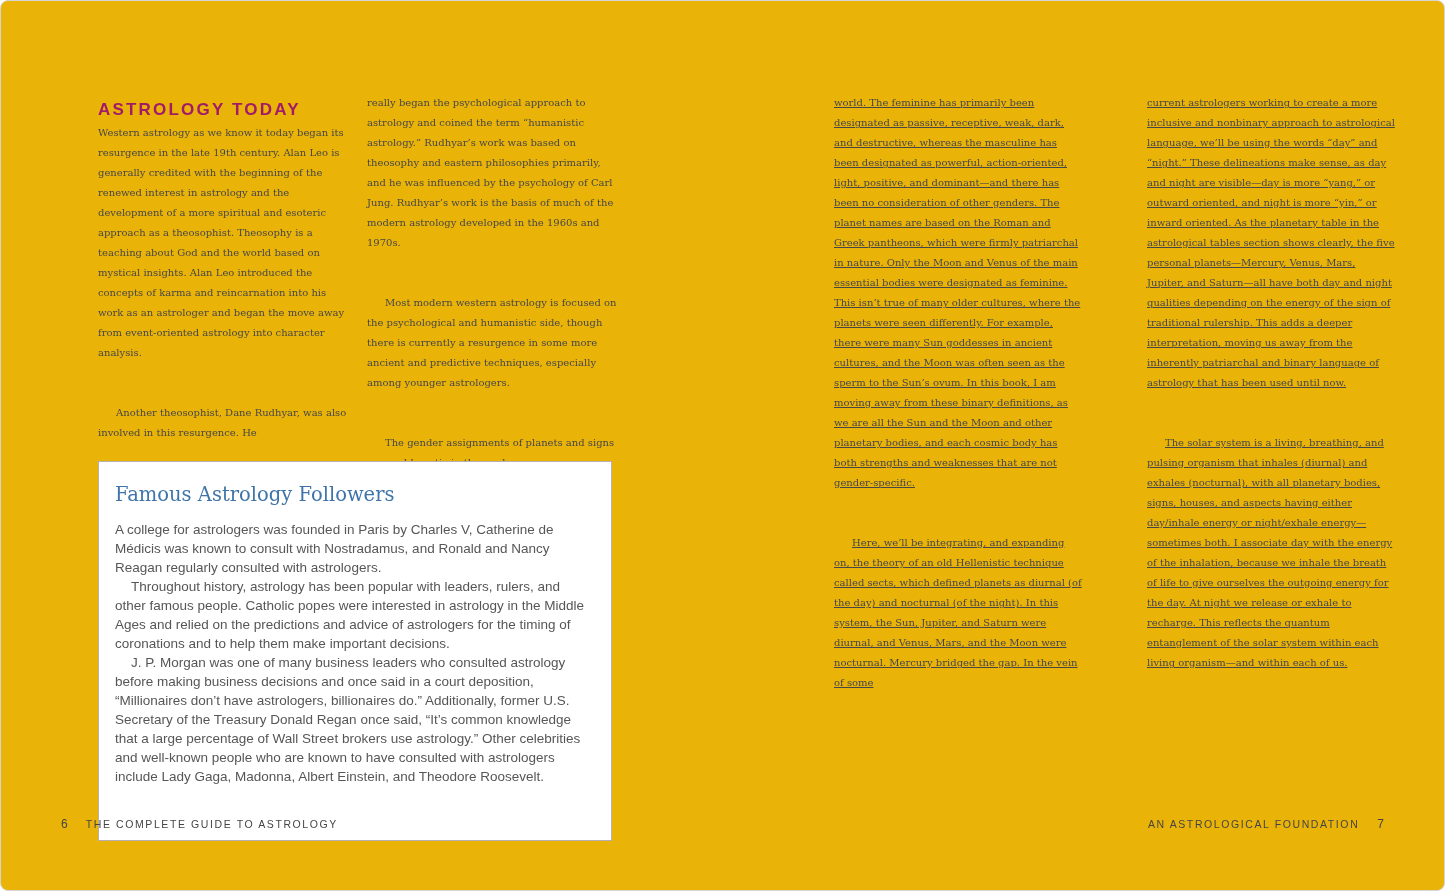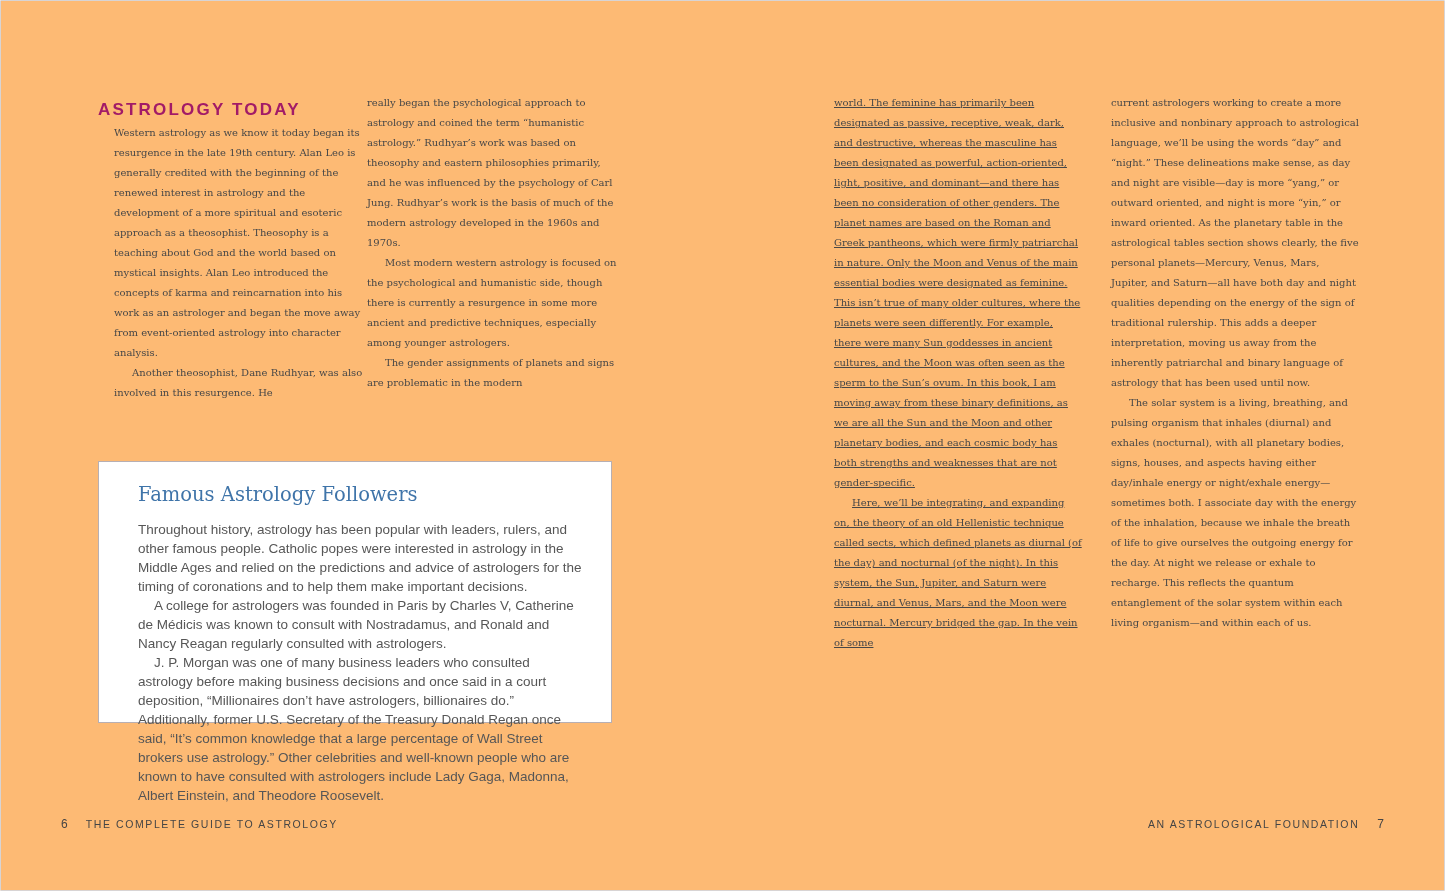--- a/index.html
+++ b/index.html
@@ -1,42 +1,42 @@
 <!DOCTYPE html>
 <html><head>
 <meta charset="utf-8">
 <style>
   html,body{margin:0;padding:0;background:#ffffff;}
   #canvas{
-    position:relative;width:1445px;height:891px;background:#fdba74;
-    border:1px solid #d8d4d4;border-radius:1px;box-sizing:border-box;
+    position:relative;width:1445px;height:891px;background:#eab308;
+    border:1px solid #d8d4d4;border-radius:8px;box-sizing:border-box;
     overflow:hidden;
     font-family:"DejaVu Serif", serif;
   }
   .page-heading{
     position:absolute;left:97px;top:88px;
     font-family:"Liberation Sans", sans-serif;
     font-weight:700;font-size:17px;letter-spacing:2.2px;
     color:#a21b67;
   }
   .col{
     position:absolute;
     font-size:10px;line-height:20px;color:#474747;
     text-align:left;
   }
   .col p{margin:0;}
-  .col p + p{text-indent:18px;}
-  #col1{left:113px;top:122px;width:252px;}
+  .col p + p{text-indent:18px;margin-top:40px;}
+  #col1{left:97px;top:122px;width:252px;}
   #col2{left:366px;top:92px;width:254px;}
   #col3{left:833px;top:92px;width:248px;text-decoration:underline;}
-  #col4{left:1110px;top:92px;width:248px;}
+  #col4{left:1146px;top:92px;width:248px;text-decoration:underline;}
   .sidebar-box{
-    position:absolute;left:97px;top:460px;width:514px;height:262px;
+    position:absolute;left:97px;top:460px;width:514px;height:380px;
     box-sizing:border-box;border:1px solid #b7afb3;background:#ffffff;
-    padding:21px 24px 20px 39px;
+    padding:21px 24px 20px 16px;
   }
   .sidebar-box h2{
     margin:0 0 14px 0;
     font-family:"DejaVu Serif", serif;
     font-weight:400;font-size:19.5px;color:#3f74a9;
   }
   .sidebar-body{
     font-family:"Liberation Sans", sans-serif;
     font-size:13.5px;line-height:19px;color:#565656;
   }
@@ -67,22 +67,22 @@
 
   <div id="col2" class="col">
     <p>really began the psychological approach to astrology and coined the term “humanistic astrology.” Rudhyar’s work was based on theosophy and eastern philosophies primarily, and he was influenced by the psychology of Carl Jung. Rudhyar’s work is the basis of much of the modern astrology developed in the 1960s and 1970s.</p>
     <p>Most modern western astrology is focused on the psychological and humanistic side, though there is currently a resurgence in some more ancient and predictive techniques, especially among younger astrologers.</p>
     <p>The gender assignments of planets and signs are problematic in the modern</p>
   </div>
 
   <div class="sidebar-box">
     <h2>Famous Astrology Followers</h2>
     <div class="sidebar-body">
+      <p>A college for astrologers was founded in Paris by Charles V, Catherine de Médicis was known to consult with Nostradamus, and Ronald and Nancy Reagan regularly consulted with astrologers.</p>
       <p>Throughout history, astrology has been popular with leaders, rulers, and other famous people. Catholic popes were interested in astrology in the Middle Ages and relied on the predictions and advice of astrologers for the timing of coronations and to help them make important decisions.</p>
-      <p>A college for astrologers was founded in Paris by Charles V, Catherine de Médicis was known to consult with Nostradamus, and Ronald and Nancy Reagan regularly consulted with astrologers.</p>
       <p>J. P. Morgan was one of many business leaders who consulted astrology before making business decisions and once said in a court deposition, “Millionaires don’t have astrologers, billionaires do.” Additionally, former U.S. Secretary of the Treasury Donald Regan once said, “It’s common knowledge that a large percentage of Wall Street brokers use astrology.” Other celebrities and well-known people who are known to have consulted with astrologers include Lady Gaga, Madonna, Albert Einstein, and Theodore Roosevelt.</p>
     </div>
   </div>
 
   <div id="col3" class="col">
     <p>world. The feminine has primarily been designated as passive, receptive, weak, dark, and destructive, whereas the masculine has been designated as powerful, action-oriented, light, positive, and dominant—and there has been no consideration of other genders. The planet names are based on the Roman and Greek pantheons, which were firmly patriarchal in nature. Only the Moon and Venus of the main essential bodies were designated as feminine. This isn’t true of many older cultures, where the planets were seen differently. For example, there were many Sun goddesses in ancient cultures, and the Moon was often seen as the sperm to the Sun’s ovum. In this book, I am moving away from these binary definitions, as we are all the Sun and the Moon and other planetary bodies, and each cosmic body has both strengths and weaknesses that are not gender-specific.</p>
     <p>Here, we’ll be integrating, and expanding on, the theory of an old Hellenistic technique called sects, which defined planets as diurnal (of the day) and nocturnal (of the night). In this system, the Sun, Jupiter, and Saturn were diurnal, and Venus, Mars, and the Moon were nocturnal. Mercury bridged the gap. In the vein of some</p>
   </div>
 
   <div id="col4" class="col">

